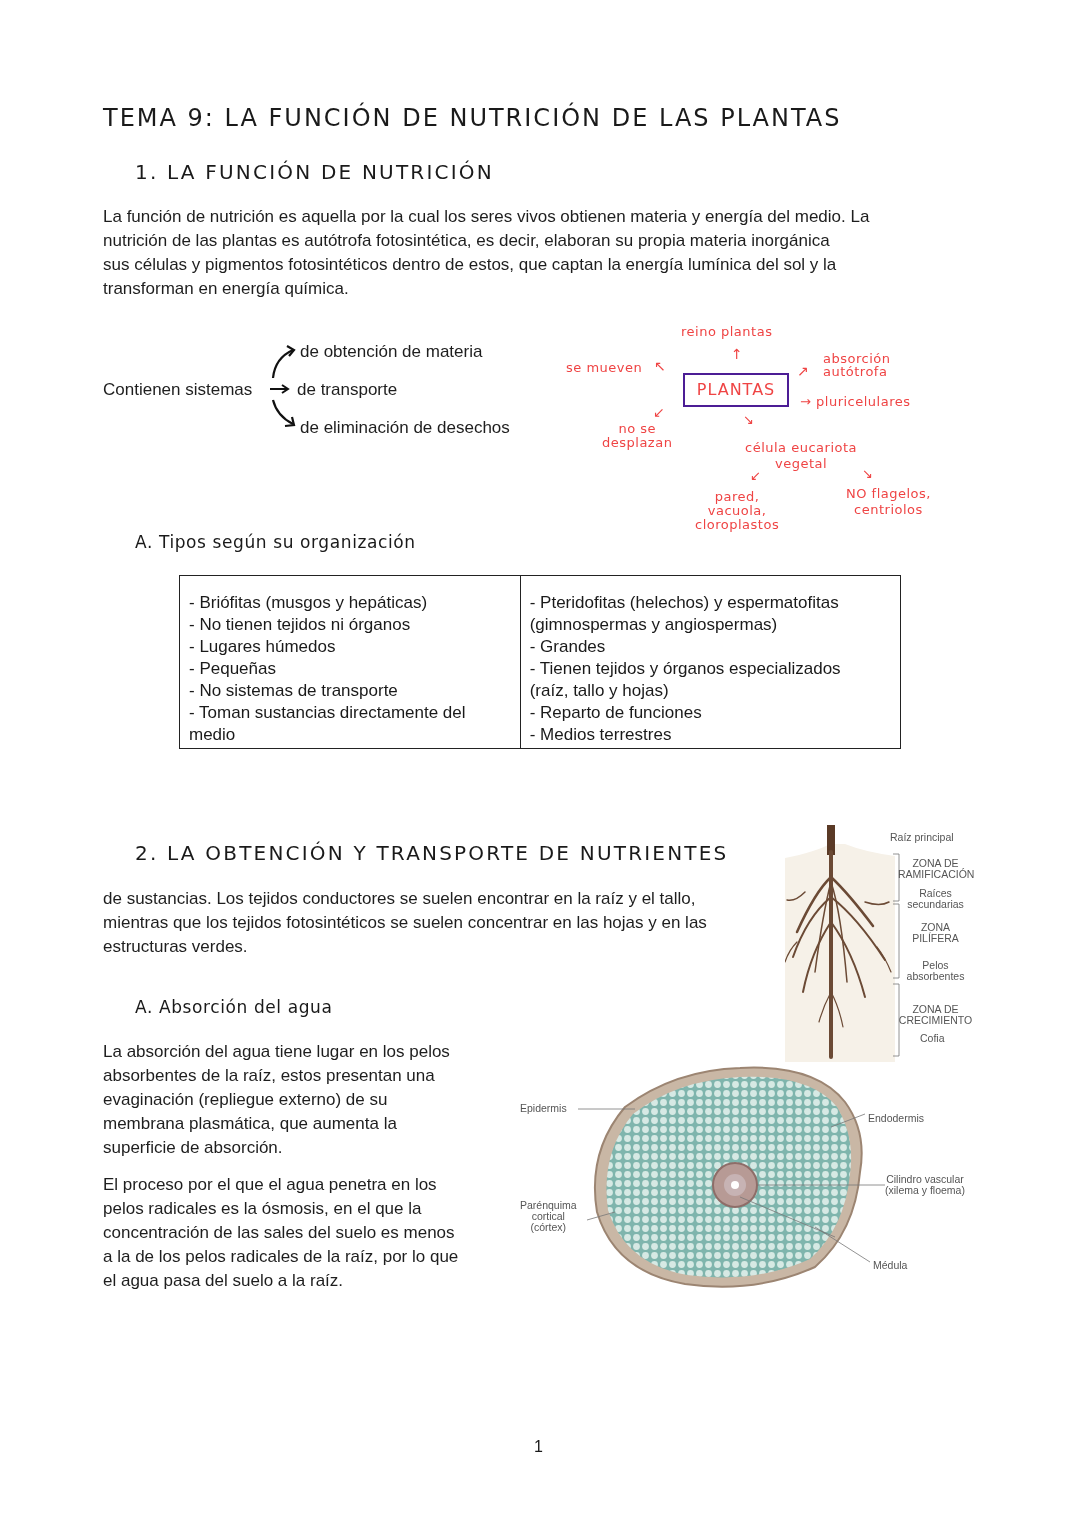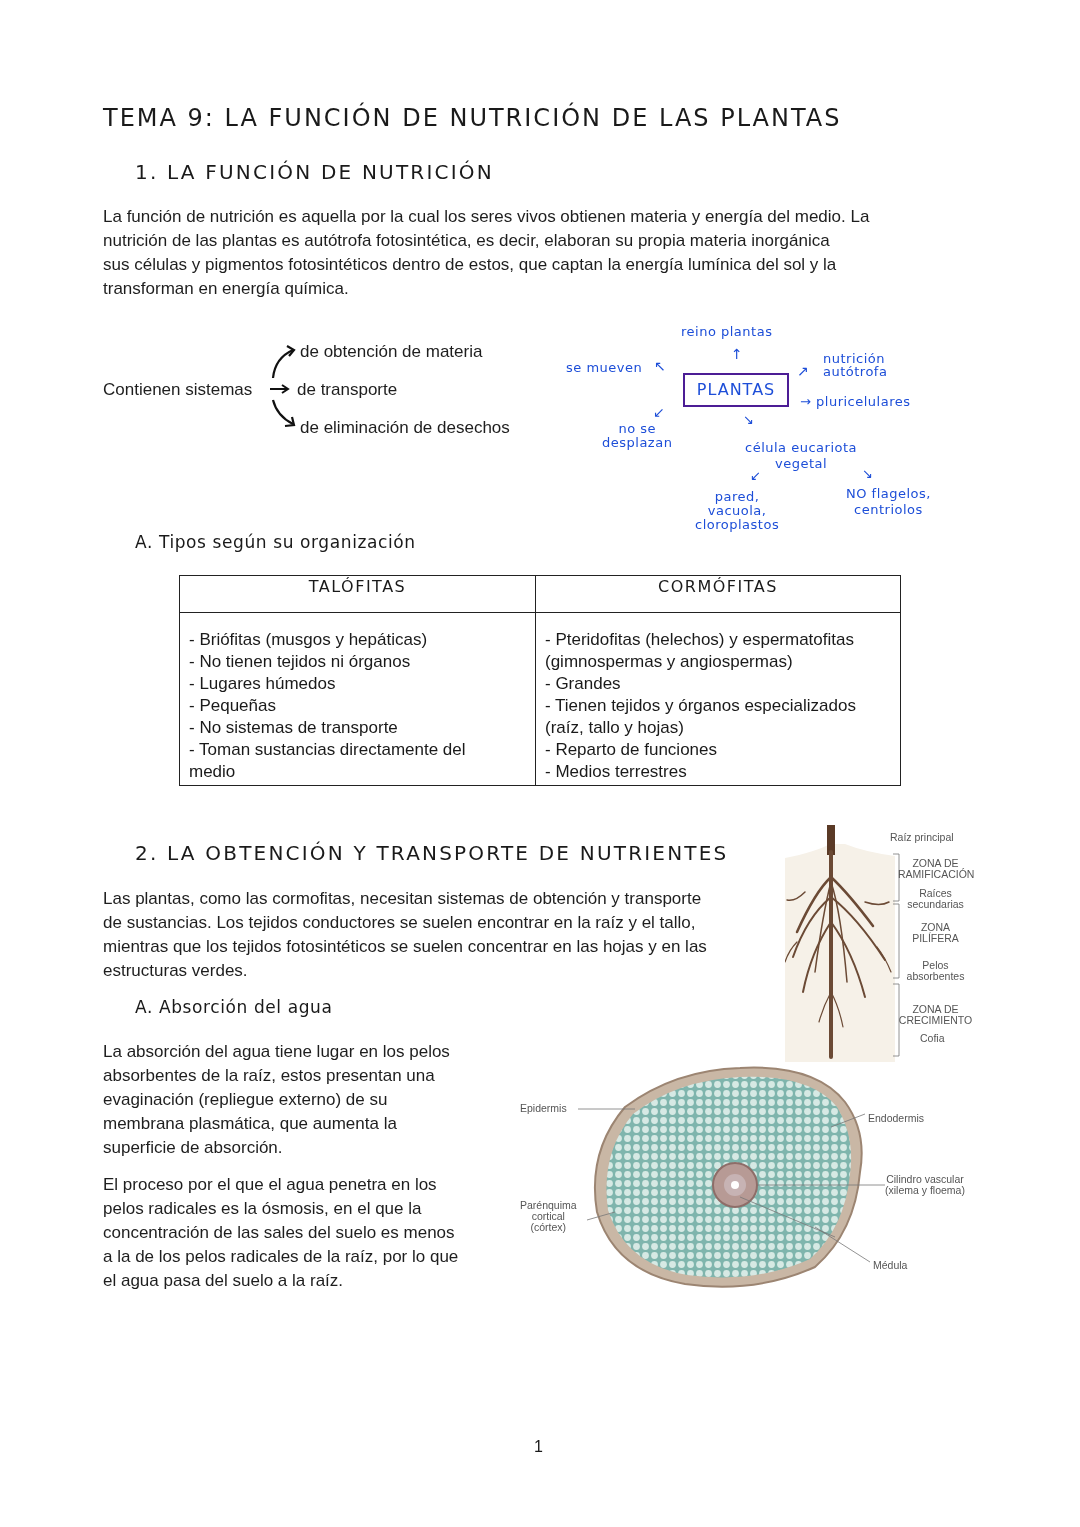--- a/index.html
+++ b/index.html
@@ -5,21 +5,21 @@
   html, body { margin: 0; padding: 0; background: #ffffff; }
   body { width: 1080px; height: 1527px; position: relative; overflow: hidden;
          font-family: "Liberation Sans", "DejaVu Sans", sans-serif; color: #1a1a1a; }
   .abs { position: absolute; }
   .hand { font-family: "DejaVu Sans", sans-serif; letter-spacing: 1.5px; }
   .title { left: 103px; top: 104px; font-size: 24px; letter-spacing: 2px; font-weight: normal; }
   .h1 { font-size: 20px; letter-spacing: 2.2px; }
   .sub { font-size: 17px; letter-spacing: 0.6px; font-family: "DejaVu Sans", sans-serif; }
   .para { font-size: 17px; line-height: 24px; color: #1e1e1e; }
   .para p { margin: 0; }
-  .diag { font-family: "DejaVu Sans", sans-serif; font-size: 13px; color: #1d4ed8; letter-spacing: 0.5px; text-decoration: underline; }
+  .diag { font-family: "DejaVu Sans", sans-serif; font-size: 13px; color: #ef4444; letter-spacing: 0.5px; text-decoration: underline; }
   table.types { border-collapse: collapse; width: 722px; font-size: 17px; }
   table.types th, table.types td { border: 1.5px solid #222; vertical-align: top; }
   table.types th { font-weight: normal; font-family: "DejaVu Sans", sans-serif; font-size: 16px;
                    letter-spacing: 1.5px; height: 34px; text-align: center; }
   table.types td { padding: 16px 9px 0 9px; line-height: 22px; height: 156px; }
   table.types td div { white-space: normal; }
   .lbl { font-size: 10.5px; color: #555; line-height: 11px; text-align: center; }
   .pg { left: 534px; top: 1438px; font-size: 16px; }
 </style>
 </head>
@@ -52,21 +52,21 @@
 </div>
 
 <div class="abs diag" style="left:550px; top:318px; width:420px; height:230px;">
   <div class="abs" style="left:131px; top:6px;">reino plantas</div>
   <div class="abs" style="left:181px; top:28px; font-size:14px;">↑</div>
   <div class="abs" style="left:16px; top:42px;">se mueven</div>
   <div class="abs" style="left:104px; top:40px; font-size:14px;">↖</div>
   <div class="abs" style="left:133px; top:55px; width:102px; height:30px; border:2px solid #4c1d95; text-align:center; line-height:30px; font-size:16px; letter-spacing:1px;">PLANTAS</div>
   <div class="abs" style="left:247px; top:45px; font-size:14px;">↗</div>
   <div class="abs" style="left:273px; top:34px; line-height:13px;">
-    <div>nutrición</div>
+    <div>absorción</div>
     <div>autótrofa</div>
   </div>
   <div class="abs" style="left:250px; top:76px;"><span>→ </span><span>pluricelulares</span></div>
   <div class="abs" style="left:103px; top:86px; font-size:14px;">↙</div>
   <div class="abs" style="left:52px; top:104px; line-height:14px; text-align:center;">
     <div>no se</div>
     <div>desplazan</div>
   </div>
   <div class="abs" style="left:193px; top:94px; font-size:13px;">↘</div>
   <div class="abs" style="left:195px; top:122px; line-height:16px; text-align:center;">
@@ -83,24 +83,20 @@
   <div class="abs" style="left:296px; top:168px; line-height:16px; text-align:center;">
     <div>NO flagelos,</div>
     <div>centriolos</div>
   </div>
 </div>
 
 <div class="abs sub" style="left:135px; top:532px;">A.  Tipos según su organización</div>
 
 <table class="abs types" style="left:179px; top:575px;">
   <tbody>
-      <tr>
-    <th style="width:353px;">TALÓFITAS</th>
-    <th>CORMÓFITAS</th>
-  </tr>
   <tr>
     <td>
       <div>- Briófitas (musgos y hepáticas)</div>
       <div>- No tienen tejidos ni órganos</div>
       <div>- Lugares húmedos</div>
       <div>- Pequeñas</div>
       <div>- No sistemas de transporte</div>
       <div>- Toman sustancias directamente del</div>
       <div>medio</div>
     </td>
@@ -113,21 +109,20 @@
       <div>- Reparto de funciones</div>
       <div>- Medios terrestres</div>
     </td>
   </tr>
 </tbody>
   </table>
 
 <div class="abs hand h1" style="left:135px; top:841px;">2.  LA OBTENCIÓN Y TRANSPORTE DE NUTRIENTES</div>
 
 <div class="abs para" style="left:103px; top:887px; width:680px;">
-  <p>Las plantas, como las cormofitas, necesitan sistemas de obtención y transporte</p>
   <p>de sustancias. Los tejidos conductores se suelen encontrar en la raíz y el tallo,</p>
   <p>mientras que los tejidos fotosintéticos se suelen concentrar en las hojas y en las</p>
   <p>estructuras verdes.</p>
 </div>
 
 <div class="abs" style="left:785px; top:822px; width:200px; height:240px;">
   <svg class="abs" style="left:0; top:0;" width="110" height="240">
     <path d="M0 36 Q30 30 45 22 L60 22 Q80 30 110 34 L110 240 L0 240 Z" fill="#f6f1e8"></path>
     <rect x="42" y="3" width="8" height="30" fill="#5a3a26"></rect>
     <g stroke="#6b4a35" fill="none" stroke-linecap="round">

